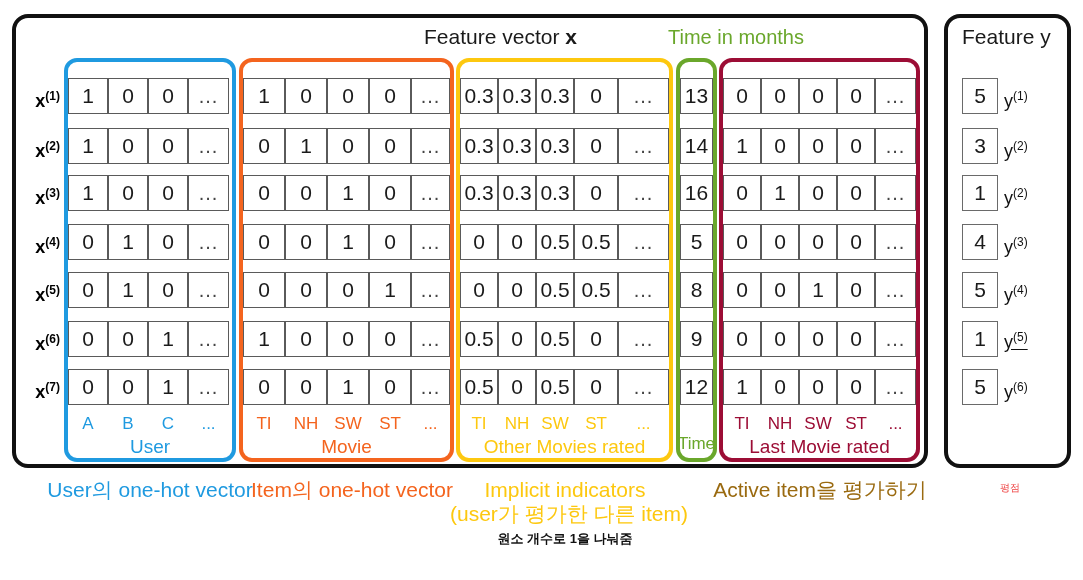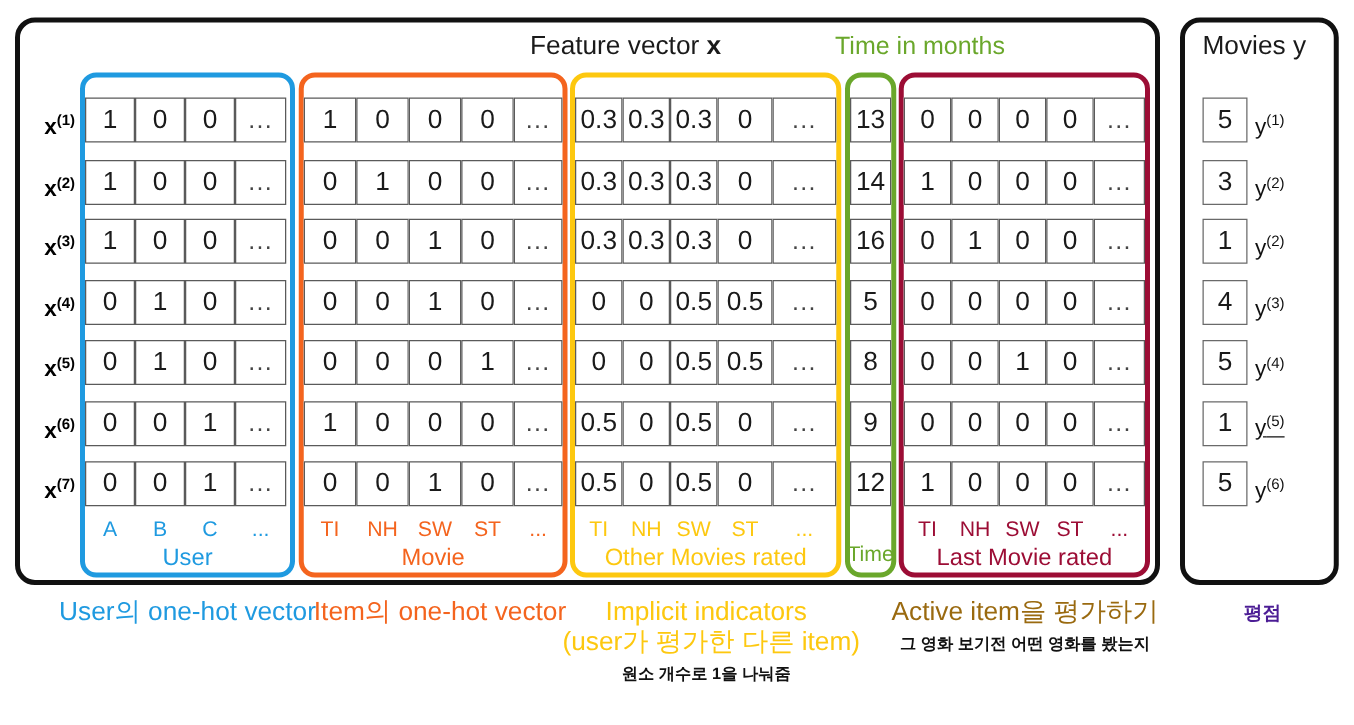--- a/index.html
+++ b/index.html
@@ -124,28 +124,28 @@
   .c-darkred{ color: #9c0d35; }
 
   
   .anno {
     position: absolute;
     text-align: center;
     white-space: nowrap;
   }
   .anno-main { font-size: 21px; line-height: 24px; }
   .anno-sub  { font-size: 13px; line-height: 17px; color: #111; font-weight: bold; }
-  .anno-kr-small { font-size: 15px; color: #4c1d95; font-weight: bold; }
+  .anno-kr-small { font-size: 10px; color: #ef4444; font-weight: normal; }
 </style>
 </head>
 <body>
 
 <div class="top-title" id="feature-vector-title"><span>Feature vector </span><span class="bold-x">x</span></div>
 <div class="top-title" id="time-title">Time in months</div>
-<div class="top-title" id="target-title">Movies y</div>
+<div class="top-title" id="target-title">Feature y</div>
 
 <div class="frame" id="feature-frame"></div>
 <div class="frame" id="target-frame"></div>
 
 <div class="group-box" id="group-user"></div>
 <div class="group-box" id="group-movie"></div>
 <div class="group-box" id="group-other-movies"></div>
 <div class="group-box" id="group-time"></div>
 <div class="group-box" id="group-last-movie"></div>
 
@@ -354,18 +354,17 @@
 </div>
 
 <div class="anno" style="left:450px; top:478px; width:230px;">
   <div class="anno-main c-yellow">Implicit indicators</div>
   <div class="anno-main c-yellow">(user가 평가한 다른 item)</div>
   <div class="anno-sub" style="margin-top:4px;">원소 개수로 1을 나눠줌</div>
 </div>
 
 <div class="anno" style="left:700px; top:478px; width:240px;">
   <div class="anno-main" style="color:#9a6a10;">Active item을 평가하기</div>
-  <div class="anno-sub" style="margin-top:4px;">그 영화 보기전 어떤 영화를 봤는지</div>
 </div>
 
 <div class="anno" style="left:950px; top:481px; width:120px;">
   <div class="anno-kr-small">평점</div>
 </div>
 
 </body></html>

